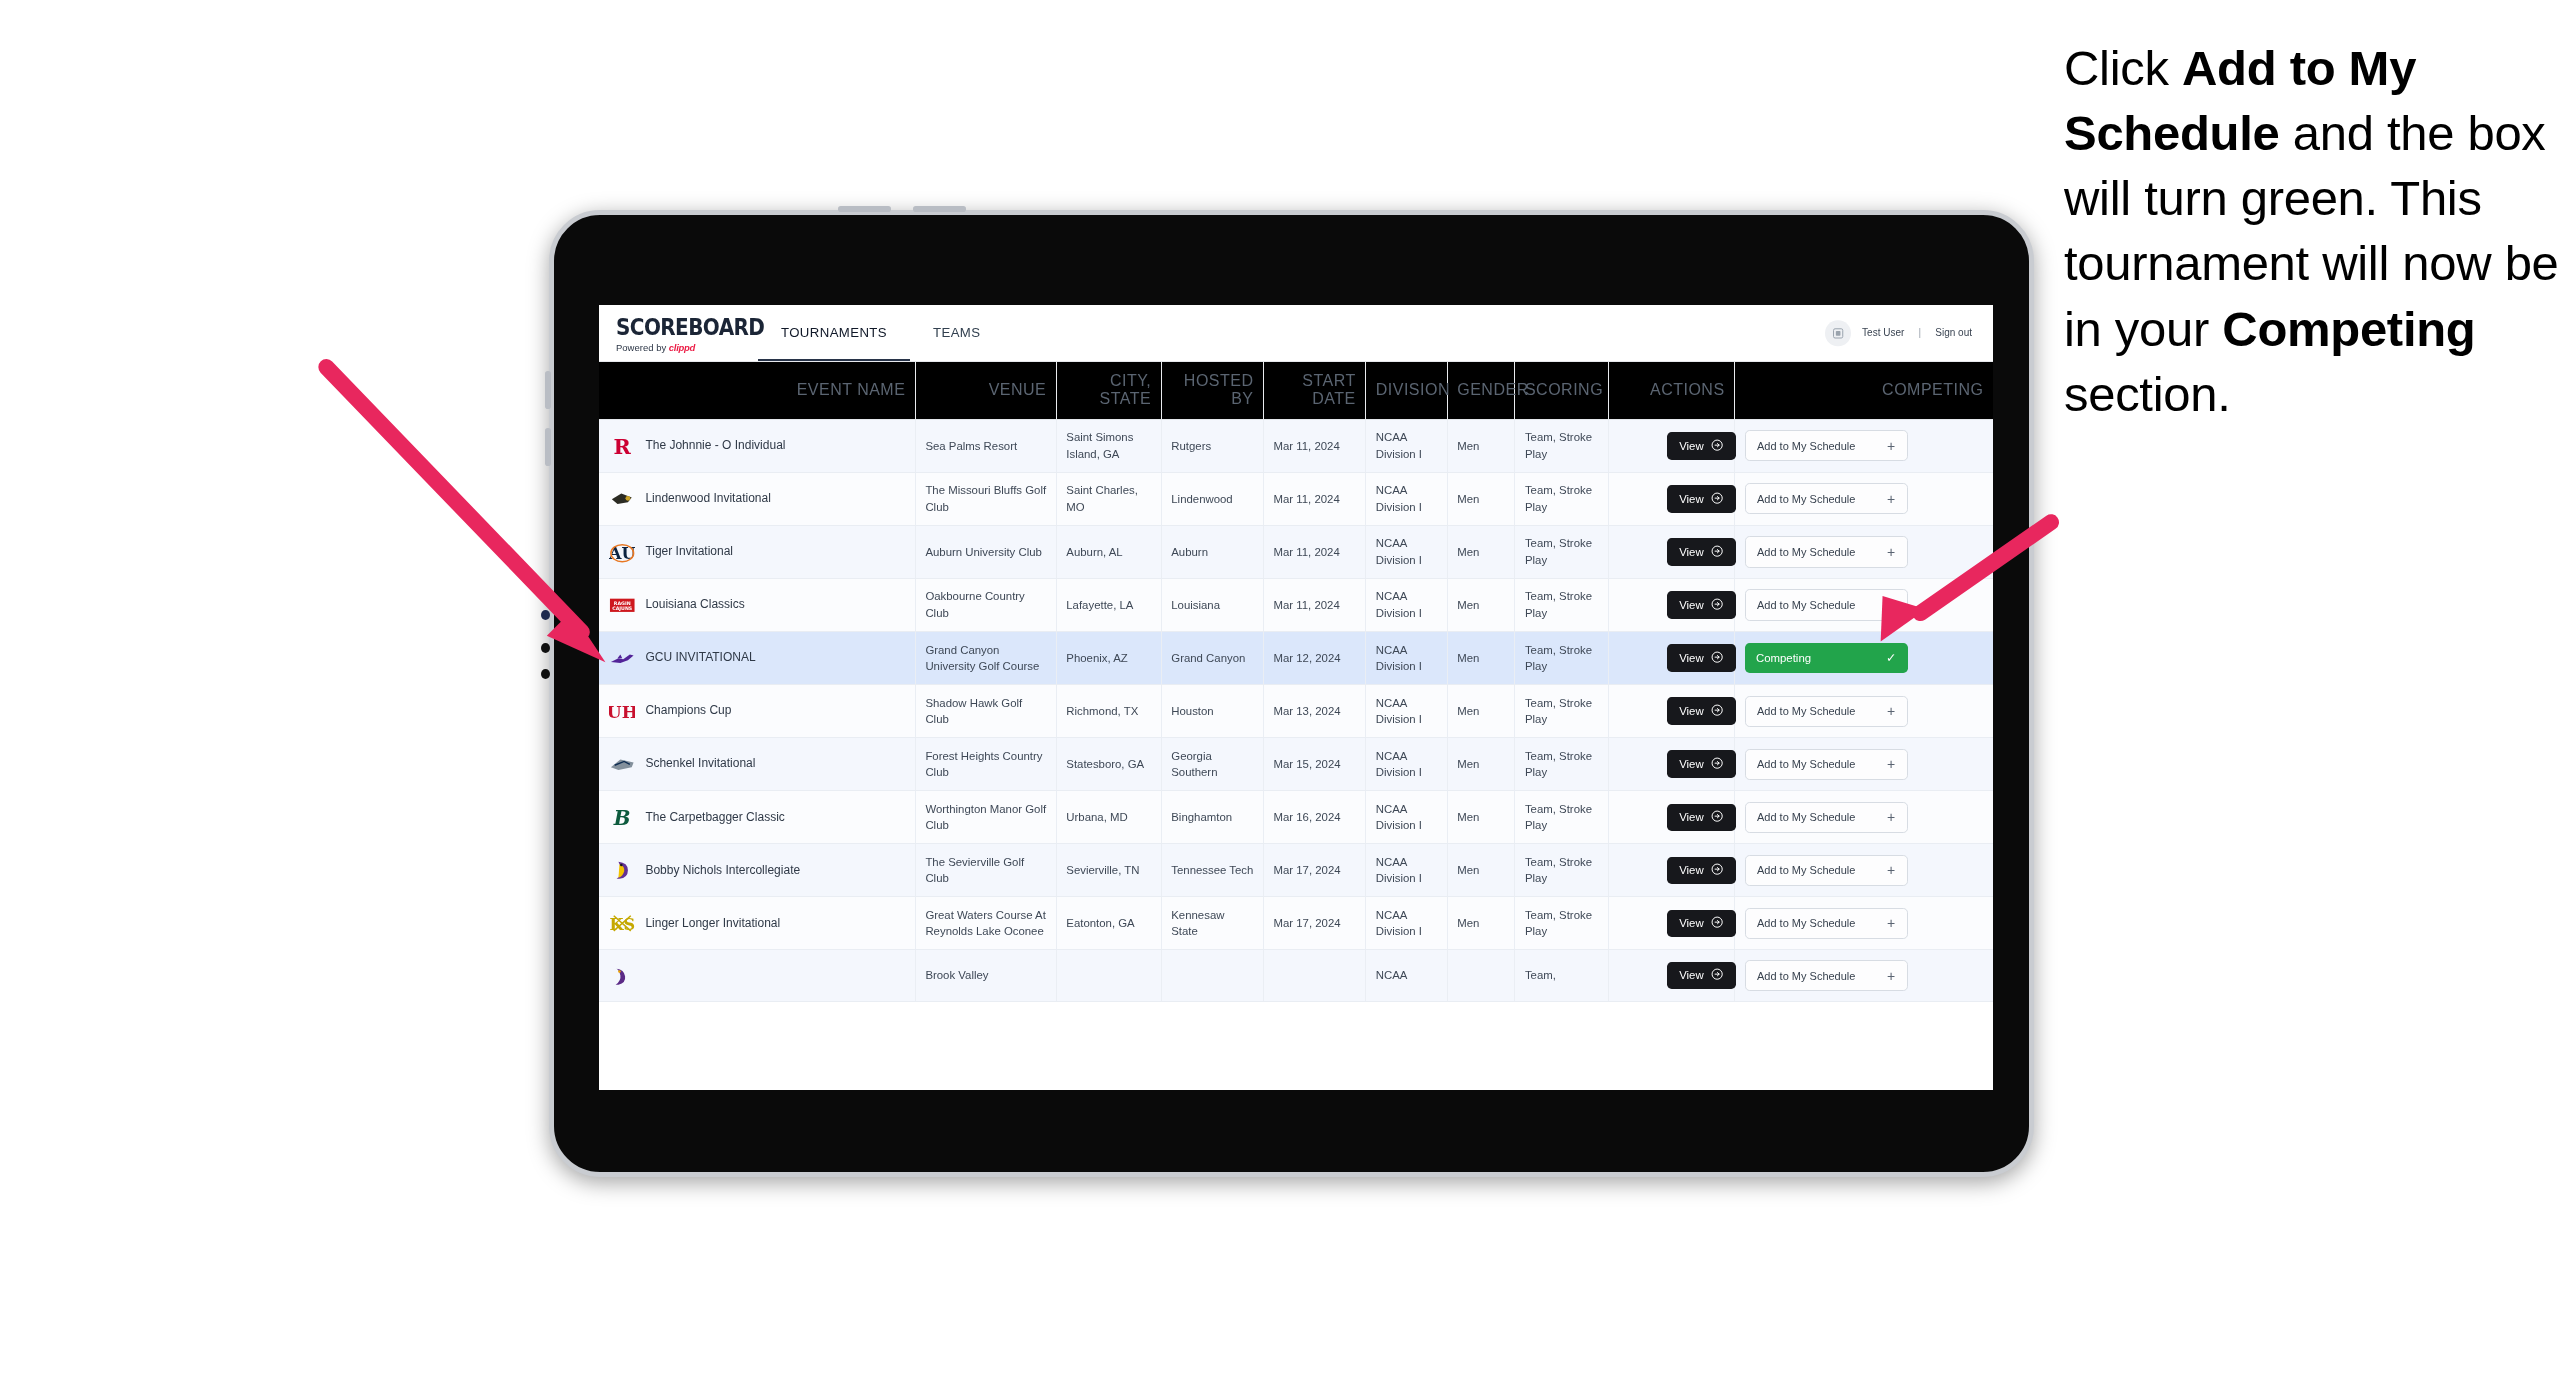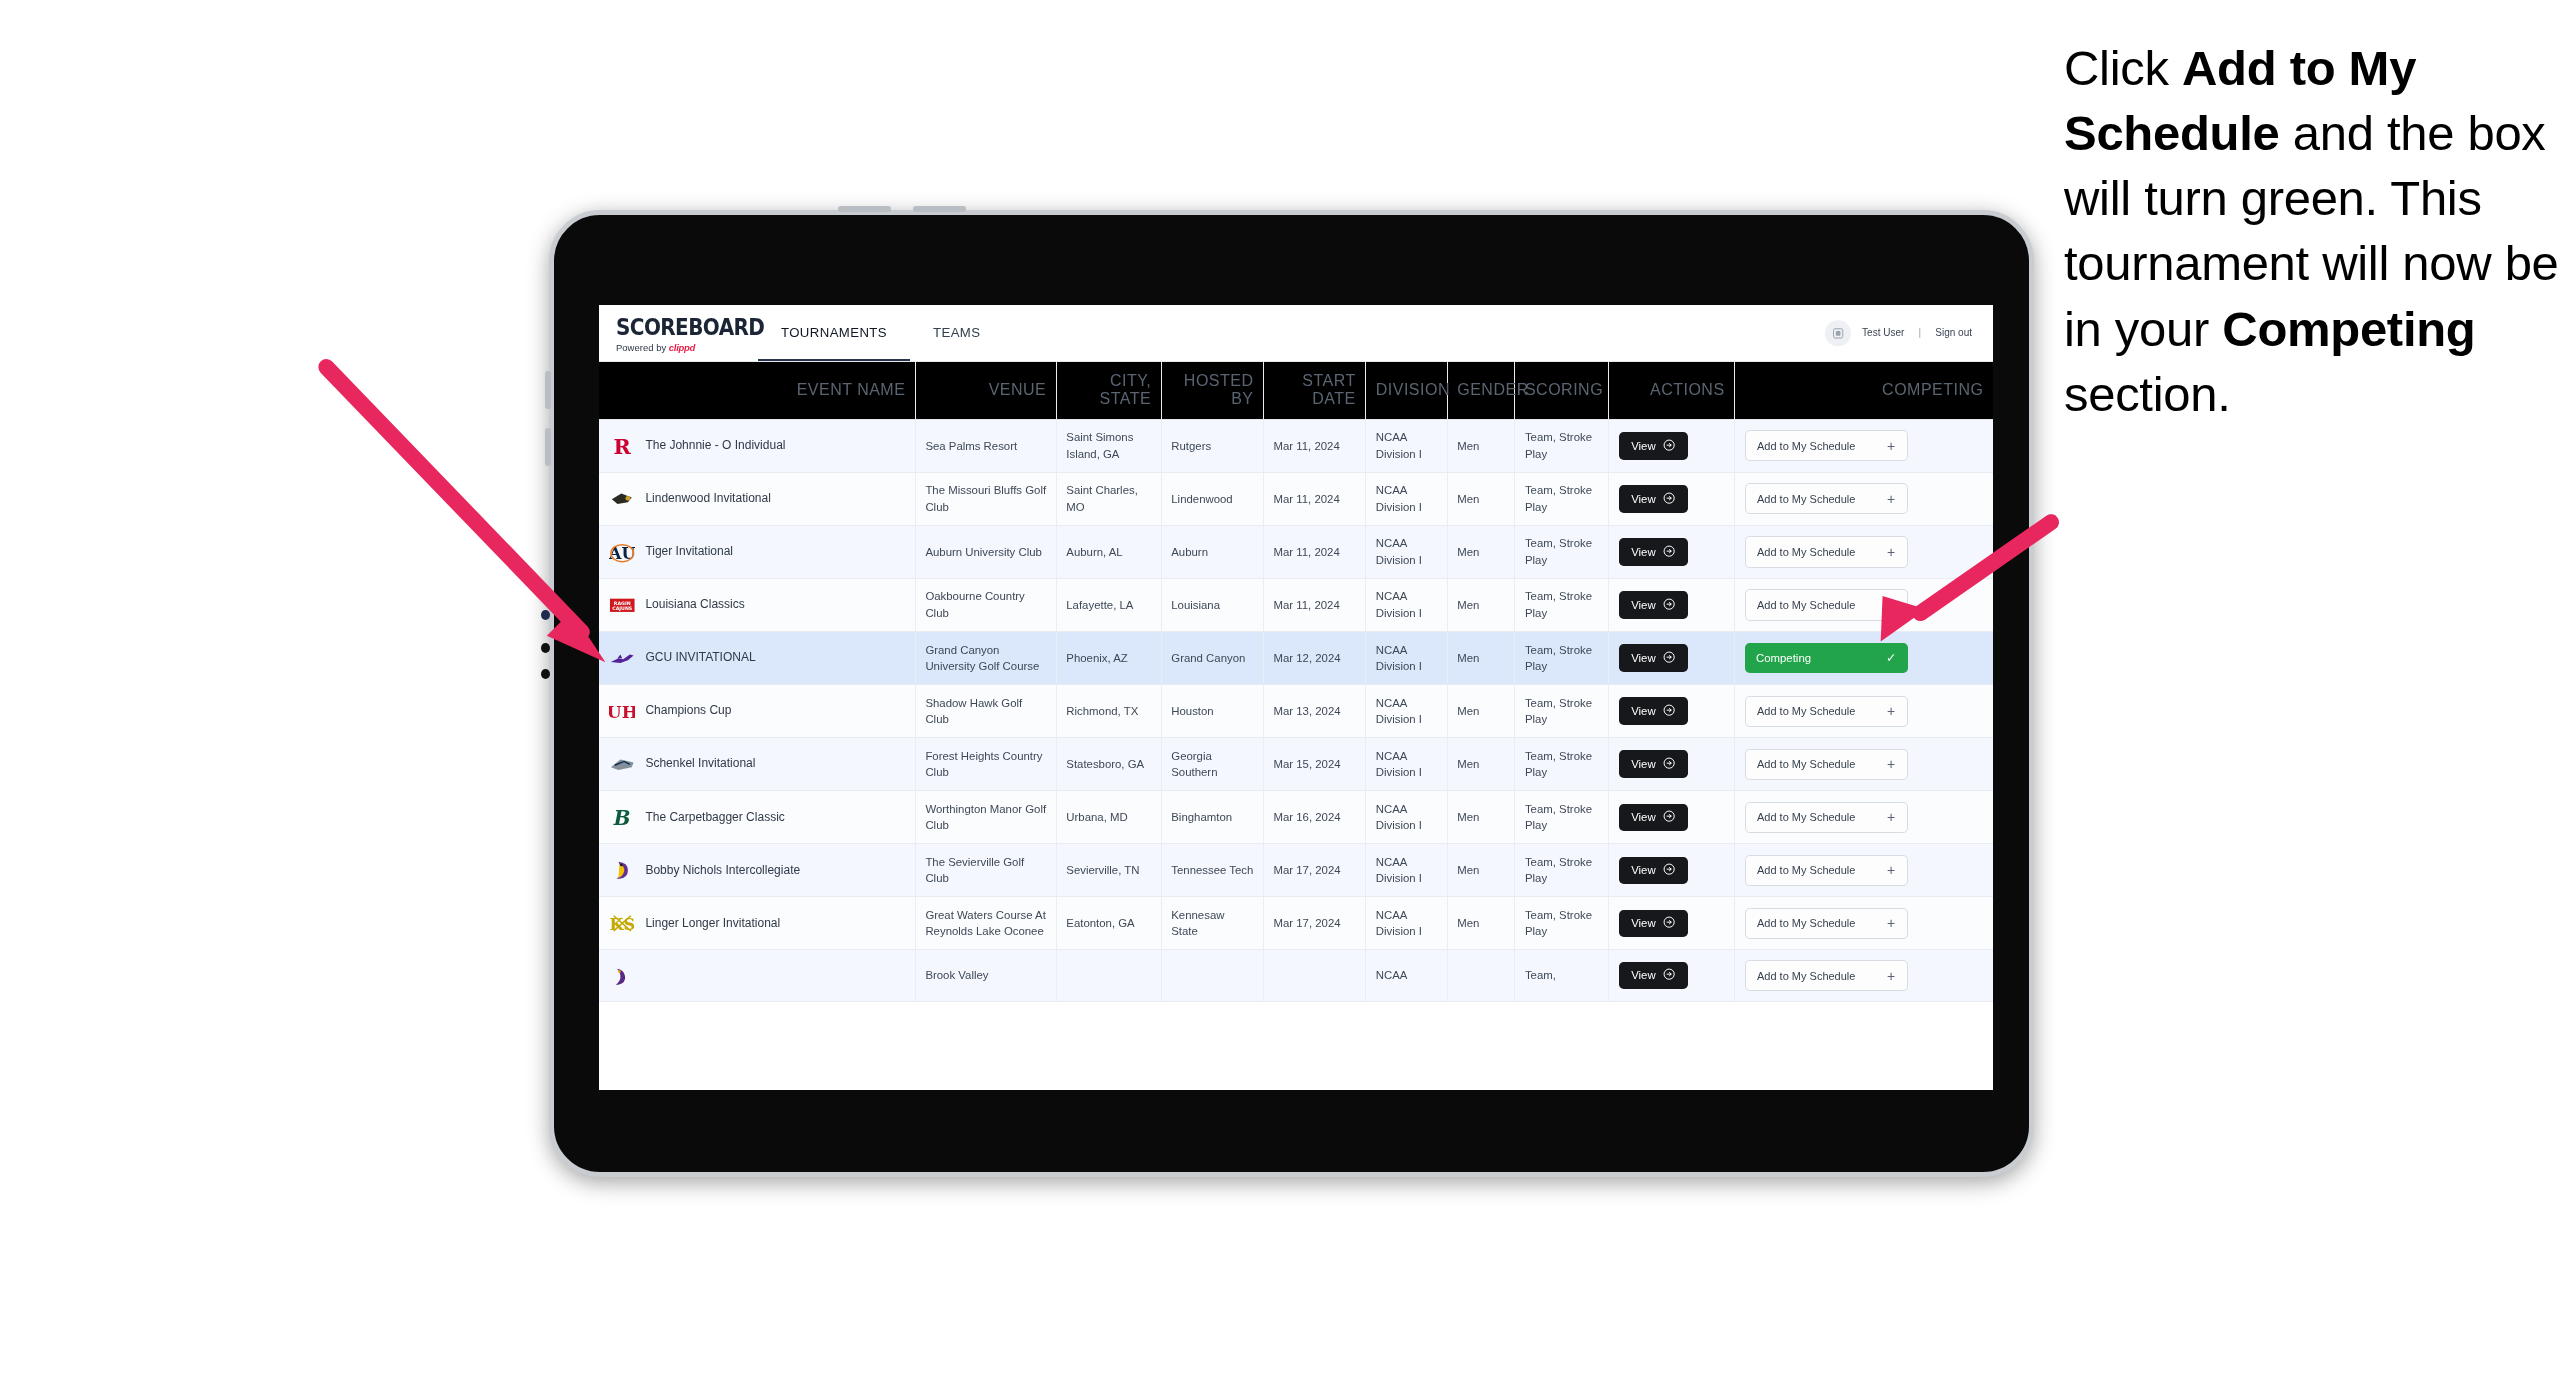--- a/index.html
+++ b/index.html
@@ -119,21 +119,21 @@
 
   .evt-cell { display:flex; align-items:center; gap: 10.4px; }
   .evt-name { font-size: 12px; color:#2f3947; }
   .logo { width: 26.5px; height: 24.6px; flex:0 0 26.5px; display:block; }
 
   .btn-view {
     display:inline-flex; align-items:center; gap: 7.6px;
     background:#17181c; color:#fff;
     font-size: 11.4px; font-weight:500;
     padding: 6.6px 12.3px; border-radius: 4.7px;
-    border:none; white-space:nowrap;
+    border:none; white-space:nowrap;margin-left:48px;
   }
   .btn-add {
     display:inline-flex; align-items:center; justify-content:space-between;
     width: 163px;
     background:#fdfdfe; color:#38424f;
     font-size: 11px;
     padding: 7.6px 11.4px; border-radius: 4.7px;
     border:0.9px solid #d7dce3; white-space:nowrap;
   }
   .btn-competing {

